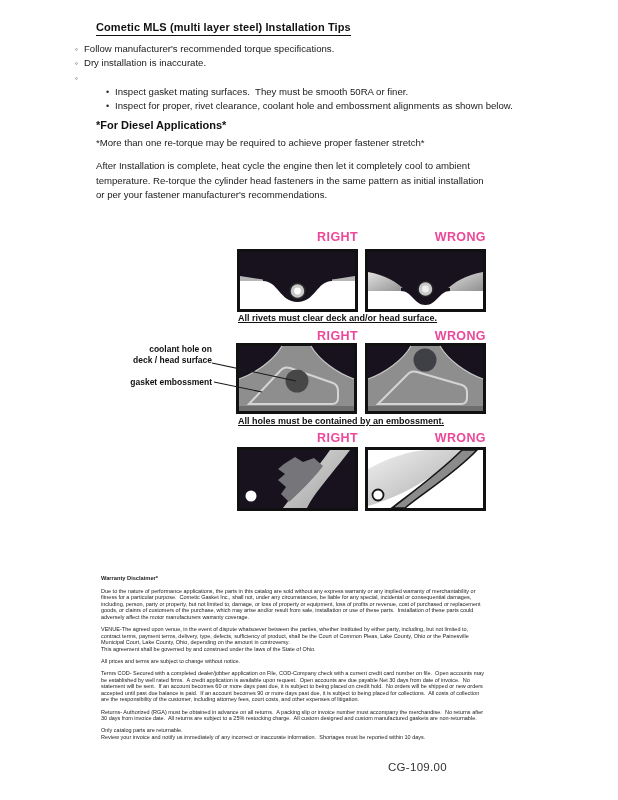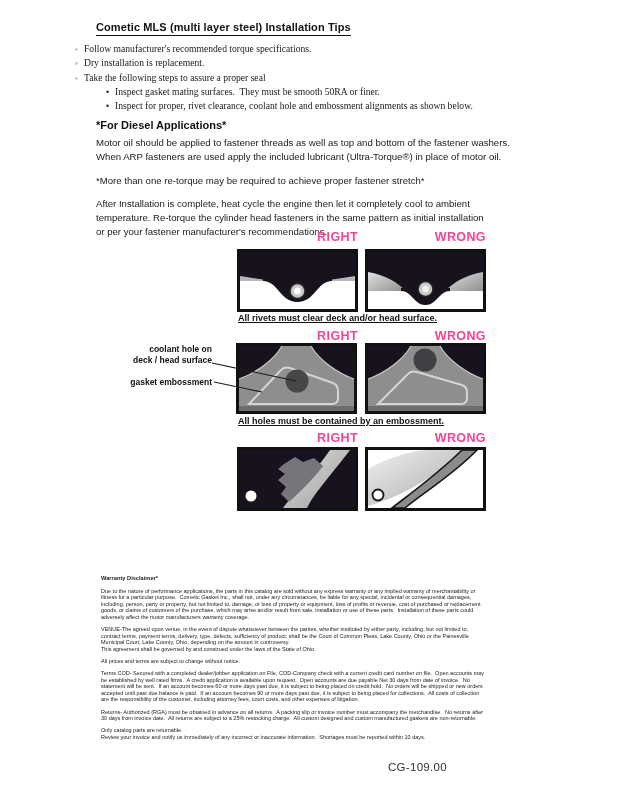--- a/index.html
+++ b/index.html
@@ -12,21 +12,21 @@
   .doc-title{
     left:96px;top:21px;font-size:11px;font-weight:bold;color:#111;
     border-bottom:1.6px solid #111;padding-bottom:2px;letter-spacing:.1px;white-space:pre;
   }
   
   .tips{left:75px;top:42px;font-size:9.6px;line-height:14.3px;}
   .b-row{display:flex;align-items:baseline;}
   .b-glyph{width:9px;font-size:8.5px;color:#2a2a2a;flex:0 0 auto;}
   .sub{margin-left:31px;}
   .sub .b-glyph{font-size:9px;}
-  .b-text{white-space:pre;font-family:Liberation Serif, serif;}
+  .b-text{white-space:pre;}
   
   .diesel{left:96px;top:118px;font-size:9.6px;line-height:14.2px;}
   .diesel h2{font-size:11px;font-weight:bold;margin:0 0 4px 0;color:#111;}
   .diesel p{margin:0 0 9px 0;white-space:pre;}
   
   .dg-label{width:121px;text-align:right;font-size:12.5px;font-weight:bold;color:#ec4899;letter-spacing:.4px;}
   .dg-caption{font-size:9px;font-weight:bold;color:#111;white-space:pre;line-height:11.5px;text-decoration:underline;}
   .annot{width:112px;text-align:right;font-size:8.5px;font-weight:bold;line-height:11px;color:#111;white-space:pre;}
   .panel{display:block;}
   
@@ -43,40 +43,37 @@
 
   <div class="abs doc-title">Cometic MLS (multi layer steel) Installation Tips</div>
 
   <div class="abs tips">
     <div class="b-row">
       <span class="b-glyph">◦</span>
       <span class="b-text">Follow manufacturer's recommended torque specifications.</span>
     </div>
     <div class="b-row">
       <span class="b-glyph">◦</span>
-      <span class="b-text">Dry installation is replacement.</span>
+      <span class="b-text">Dry installation is inaccurate.</span>
     </div>
     <div class="b-row">
       <span class="b-glyph">◦</span>
-      <span class="b-text">Take the following steps to assure a proper seal</span>
     </div>
     <div class="b-row sub">
       <span class="b-glyph">•</span>
       <span class="b-text">Inspect gasket mating surfaces.  They must be smooth 50RA or finer.</span>
     </div>
     <div class="b-row sub">
       <span class="b-glyph">•</span>
       <span class="b-text">Inspect for proper, rivet clearance, coolant hole and embossment alignments as shown below.</span>
     </div>
   </div>
 
   <div class="abs diesel">
     <h2>*For Diesel Applications*</h2>
-    <p>Motor oil should be applied to fastener threads as well as top and bottom of the fastener washers.
-When ARP fasteners are used apply the included lubricant (Ultra-Torque®) in place of motor oil.</p>
     <p>*More than one re-torque may be required to achieve proper fastener stretch*</p>
     <p>After Installation is complete, heat cycle the engine then let it completely cool to ambient
 temperature. Re-torque the cylinder head fasteners in the same pattern as initial installation
 or per your fastener manufacturer's recommendations.</p>
   </div>
 
   <div class="abs dg-label" style="left:237px;top:230px">RIGHT</div>
   <div class="abs dg-label" style="left:365px;top:230px">WRONG</div>
 
   <svg class="abs panel" style="left:237px;top:249px" width="121" height="63" viewBox="0 0 121 63">

